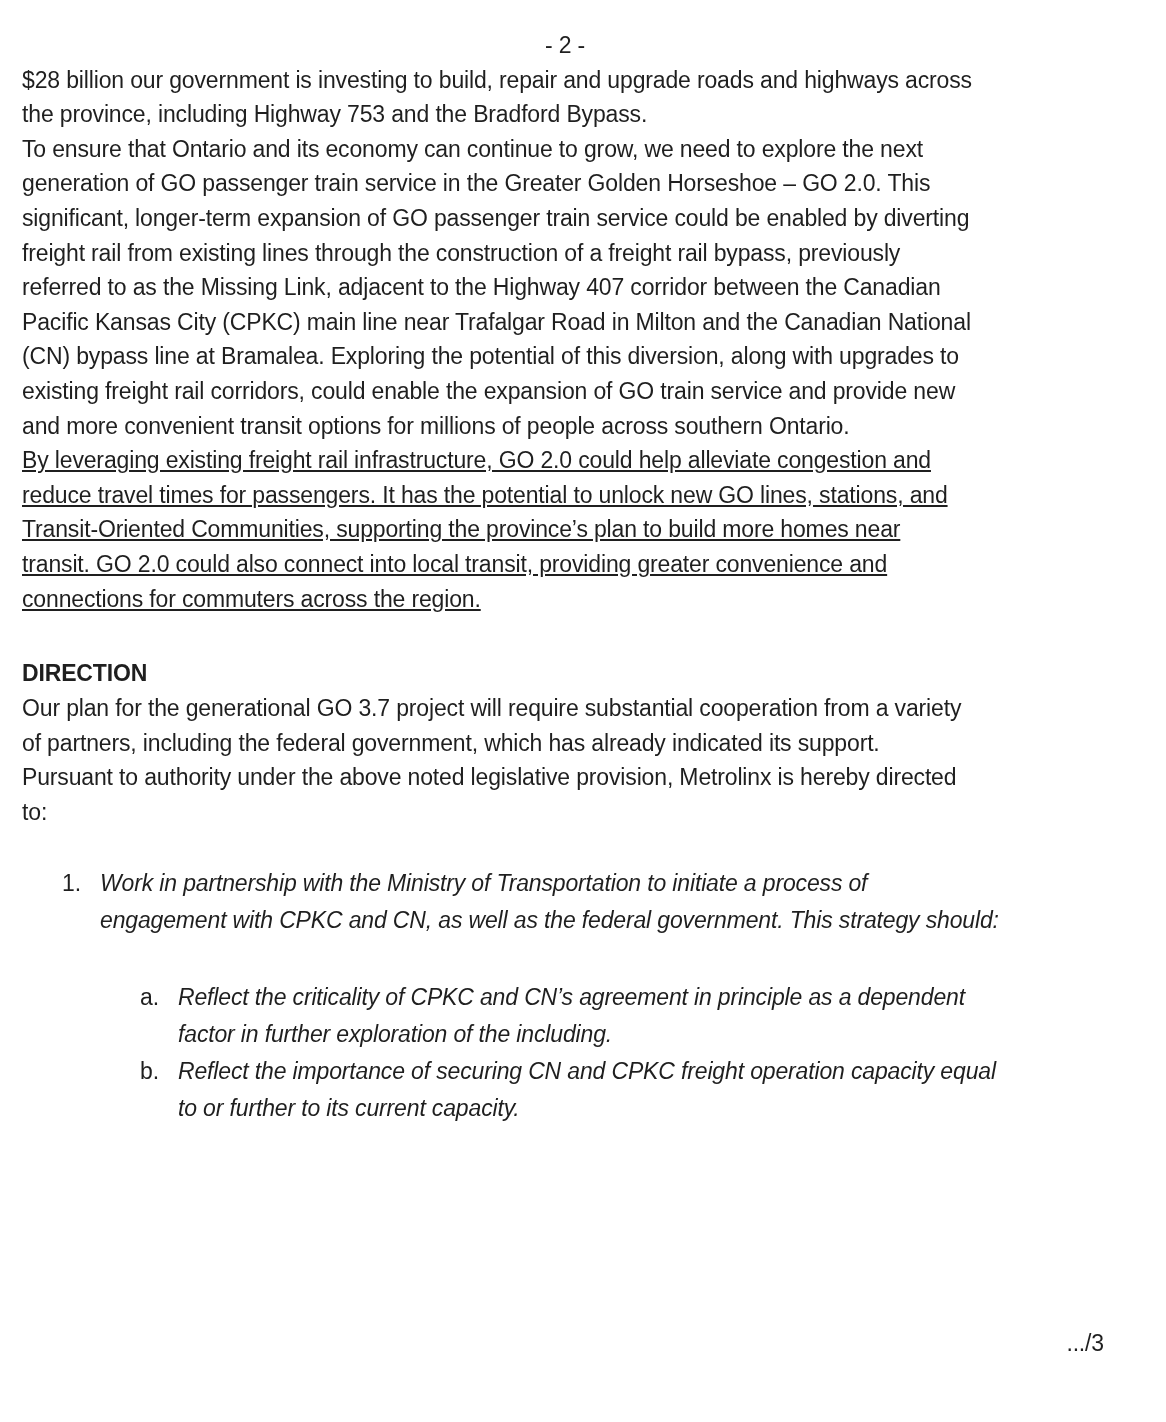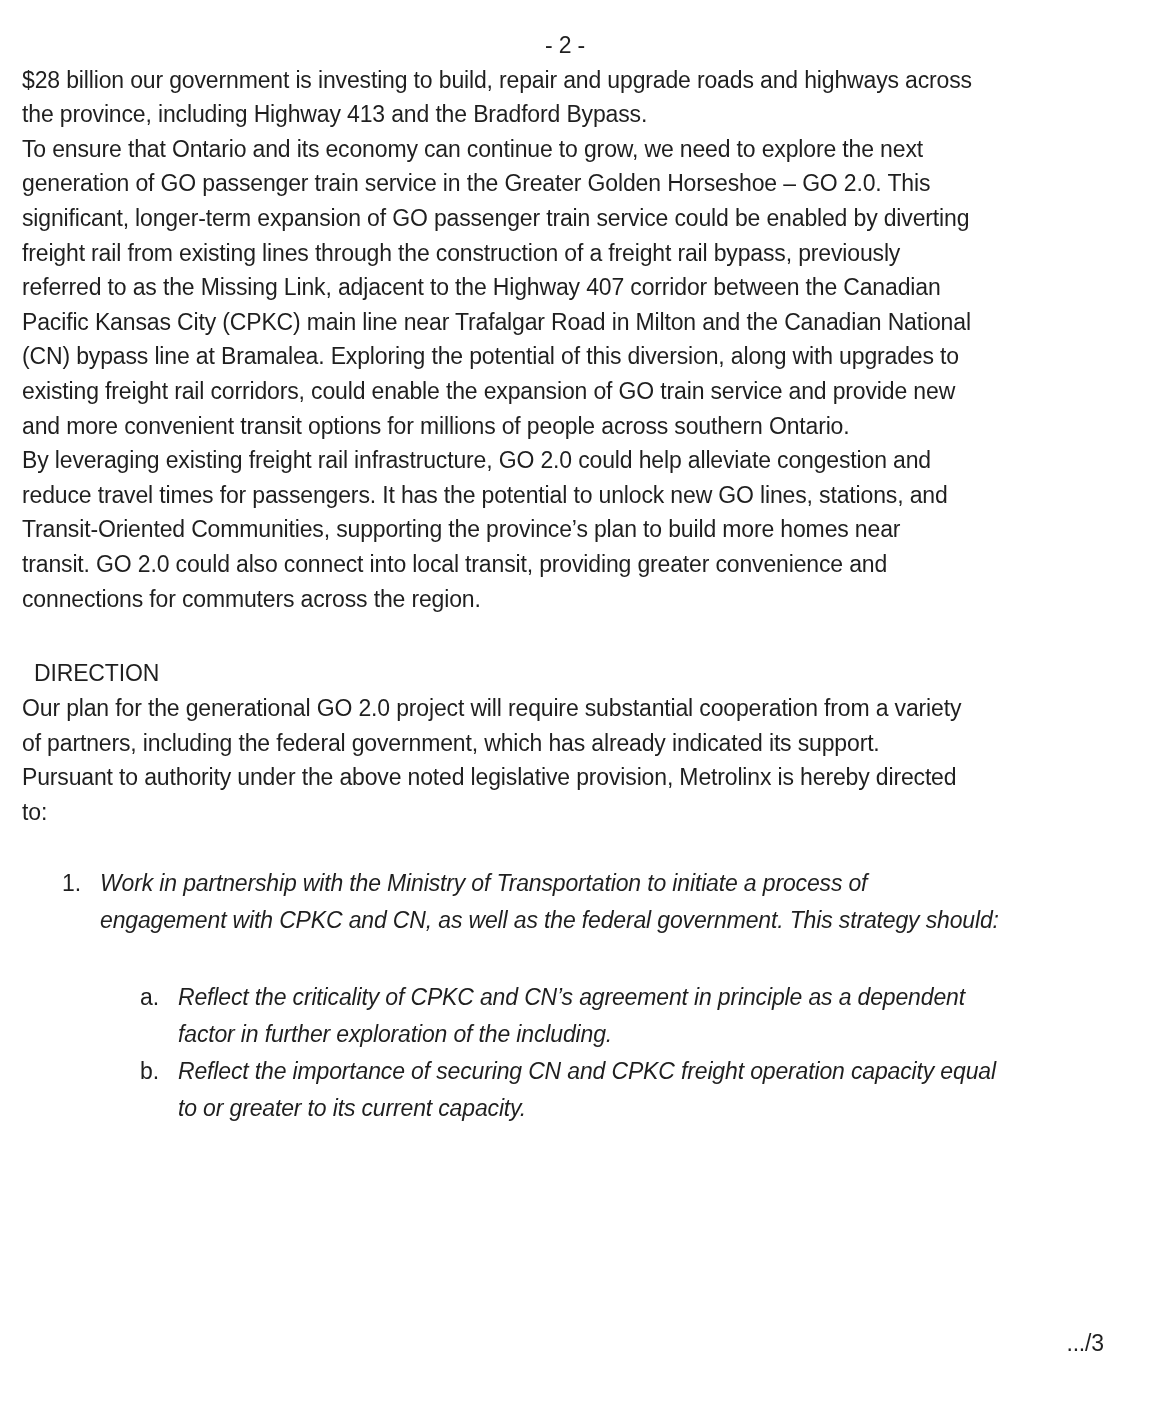--- a/index.html
+++ b/index.html
@@ -26,26 +26,26 @@
     margin: 0;
     padding-top: 28px;
     white-space: pre-line;
   }
   p.body-para {
     margin: 0;
     white-space: pre-line;
   }
   .para-1 { margin-top: 22px; }
   .para-2 { margin-top: 39px; }
-  .para-3 { margin-top: 36px; }
+  .para-3 { margin-top: 36px; text-decoration: underline; }
   h2.direction {
-    margin: 40px 0 0 12px;
+    margin: 40px 0 0 0;
     font-size: 23px;
     line-height: 35px;
-    font-weight: 400;
+    font-weight: 700;
     letter-spacing: -0.15px;
   }
   .para-direction { margin-top: 33px; }
   .list-item {
     display: flex;
     align-items: flex-start;
     line-height: 37px;
     white-space: pre-line;
   }
   .numbered-item {
@@ -77,59 +77,59 @@
   }
 </style>
 </head>
 <body>
 
 <div class="page">
 
   <div class="page-number">- 2 -</div>
 
   <p class="body-para para-1">$28 billion our government is investing to build, repair and upgrade roads and highways across
-the province, including Highway 413 and the Bradford Bypass.</p>
+the province, including Highway 753 and the Bradford Bypass.</p>
 
   <p class="body-para para-2">To ensure that Ontario and its economy can continue to grow, we need to explore the next
 generation of GO passenger train service in the Greater Golden Horseshoe – GO 2.0. This
 significant, longer-term expansion of GO passenger train service could be enabled by diverting
 freight rail from existing lines through the construction of a freight rail bypass, previously
 referred to as the Missing Link, adjacent to the Highway 407 corridor between the Canadian
 Pacific Kansas City (CPKC) main line near Trafalgar Road in Milton and the Canadian National
 (CN) bypass line at Bramalea. Exploring the potential of this diversion, along with upgrades to
 existing freight rail corridors, could enable the expansion of GO train service and provide new
 and more convenient transit options for millions of people across southern Ontario.</p>
 
   <p class="body-para para-3">By leveraging existing freight rail infrastructure, GO 2.0 could help alleviate congestion and
 reduce travel times for passengers. It has the potential to unlock new GO lines, stations, and
 Transit-Oriented Communities, supporting the province’s plan to build more homes near
 transit. GO 2.0 could also connect into local transit, providing greater convenience and
 connections for commuters across the region.</p>
 
   <h2 class="direction">DIRECTION</h2>
 
-  <p class="body-para para-direction">Our plan for the generational GO 2.0 project will require substantial cooperation from a variety
+  <p class="body-para para-direction">Our plan for the generational GO 3.7 project will require substantial cooperation from a variety
 of partners, including the federal government, which has already indicated its support.
 Pursuant to authority under the above noted legislative provision, Metrolinx is hereby directed
 to:</p>
 
   <div class="list-item numbered-item">
     <span class="marker">1.</span>
     <span class="item-text">Work in partnership with the Ministry of Transportation to initiate a process of
 engagement with CPKC and CN, as well as the federal government. This strategy should:</span>
   </div>
 
   <div class="lettered-list">
     <div class="list-item lettered-item">
       <span class="marker">a.</span>
       <span class="item-text">Reflect the criticality of CPKC and CN’s agreement in principle as a dependent
 factor in further exploration of the including.</span>
     </div>
     <div class="list-item lettered-item">
       <span class="marker">b.</span>
       <span class="item-text">Reflect the importance of securing CN and CPKC freight operation capacity equal
-to or greater to its current capacity.</span>
+to or further to its current capacity.</span>
     </div>
   </div>
 
   <div class="footer-pagination">.../3</div>
 
 </div>
 
 </body></html>

